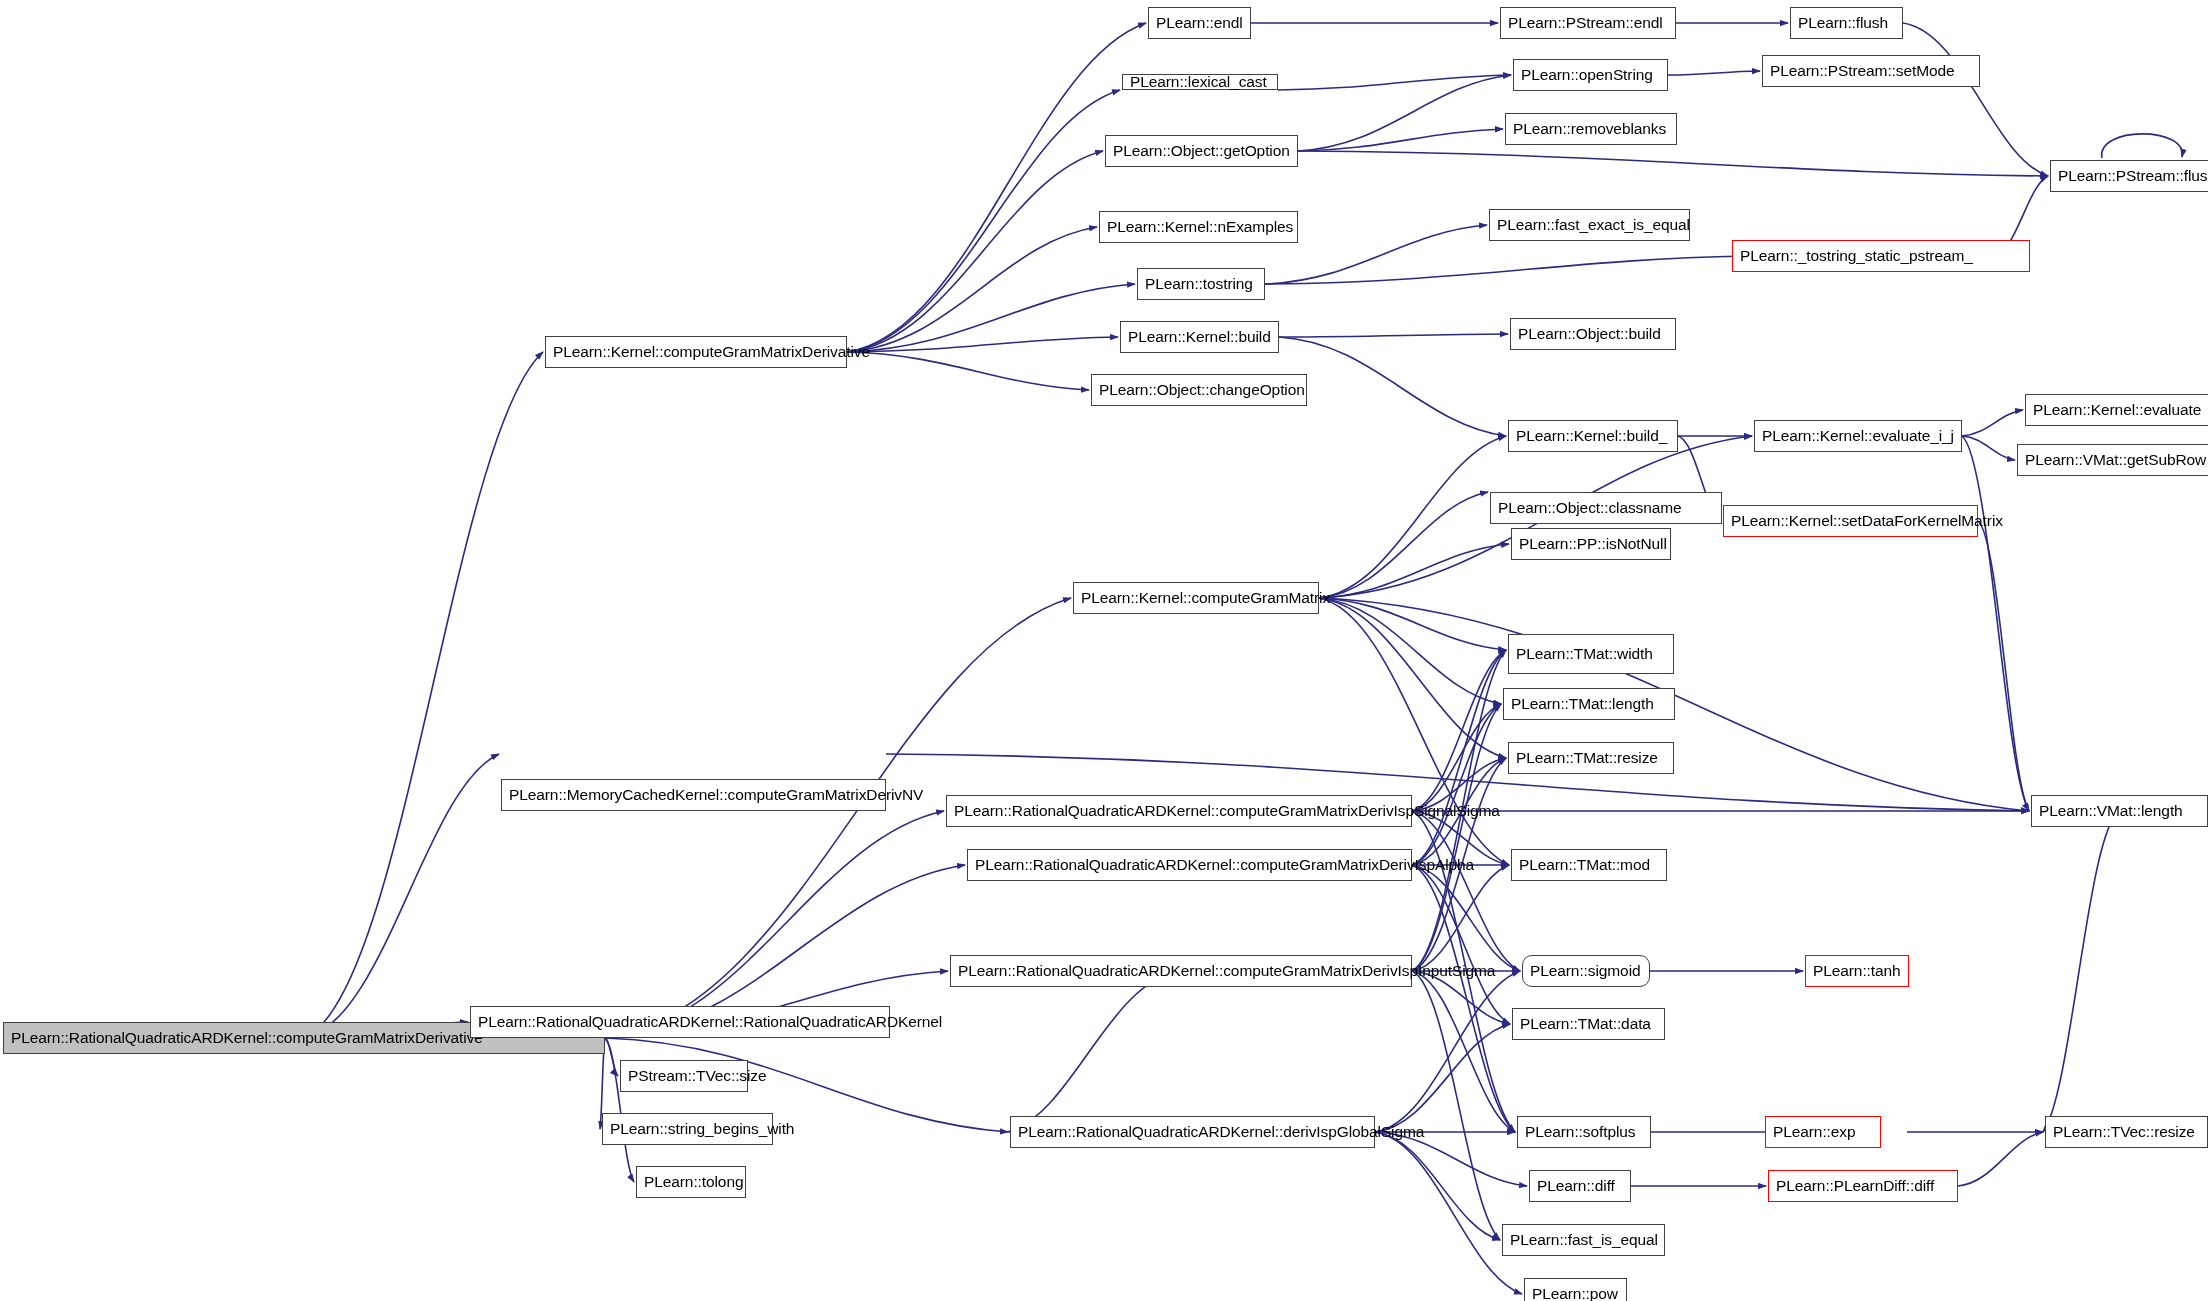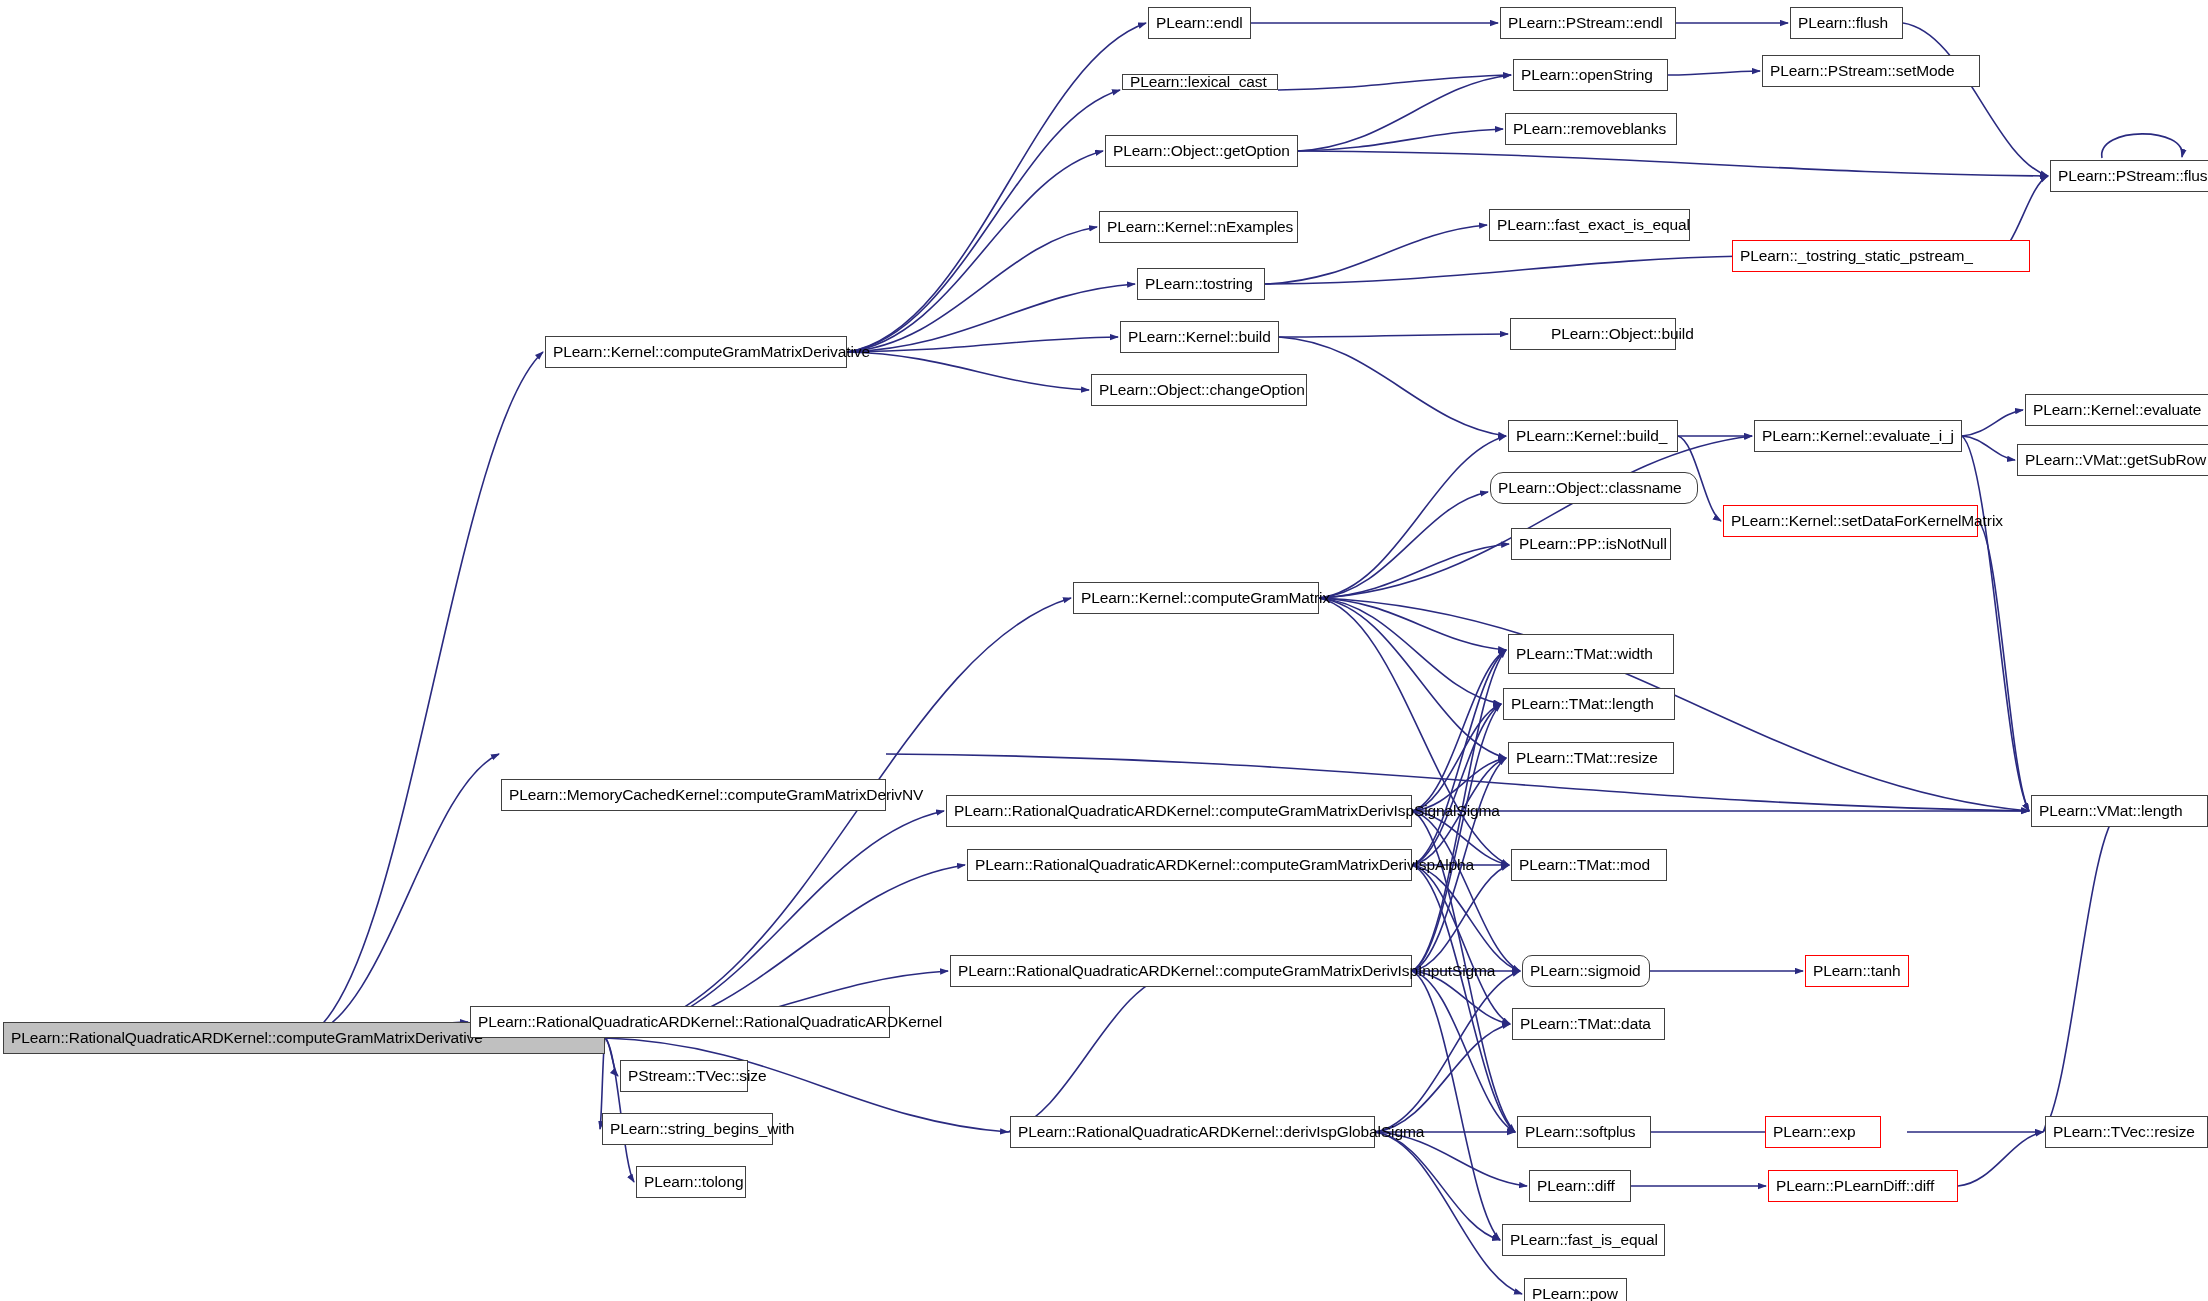--- a/index.html
+++ b/index.html
@@ -175,42 +175,42 @@
       </div>
       <div class="gnode" style="left: 1513px; top: 59px; width: 155px; height: 32px;">
         <span class="lbl">PLearn::openString</span>
       </div>
       <div class="gnode" style="left: 1505px; top: 113px; width: 172px; height: 32px;">
         <span class="lbl">PLearn::removeblanks</span>
       </div>
       <div class="gnode" style="left: 1489px; top: 209px; width: 201px; height: 32px;">
         <span class="lbl">PLearn::fast_exact_is_equal</span>
       </div>
-      <div class="gnode" style="left: 1510px; top: 318px; width: 166px; height: 32px; padding-left: 33px;">
+      <div class="gnode" style="left: 1510px; top: 318px; width: 166px; height: 32px;">
         <span class="lbl">PLearn::Object::build</span>
       </div>
       <div class="gnode" style="left: 1790px; top: 7px; width: 113px; height: 32px;">
         <span class="lbl">PLearn::flush</span>
       </div>
       <div class="gnode" style="left: 1762px; top: 55px; width: 218px; height: 32px;">
         <span class="lbl">PLearn::PStream::setMode</span>
       </div>
       <div class="gnode" style="left: 2050px; top: 160px; width: 184px; height: 32px;">
         <span class="lbl">PLearn::PStream::flush</span>
       </div>
       <div class="gnode missing" style="left: 1732px; top: 240px; width: 298px; height: 32px;">
         <span class="lbl">PLearn::_tostring_static_pstream_</span>
       </div>
       <div class="gnode" style="left: 1073px; top: 582px; width: 246px; height: 32px;">
         <span class="lbl">PLearn::Kernel::computeGramMatrix</span>
       </div>
       <div class="gnode" style="left: 1508px; top: 420px; width: 170px; height: 32px;">
         <span class="lbl">PLearn::Kernel::build_</span>
       </div>
-      <div class="gnode" style="left: 1490px; top: 472px; width: 208px; height: 32px; border-radius: 13px;">
+      <div class="gnode" style="left: 1490px; top: 492px; width: 232px; height: 32px;">
         <span class="lbl">PLearn::Object::classname</span>
       </div>
       <div class="gnode" style="left: 1511px; top: 528px; width: 160px; height: 32px;">
         <span class="lbl">PLearn::PP::isNotNull</span>
       </div>
       <div class="gnode" style="left: 1754px; top: 420px; width: 208px; height: 32px;">
         <span class="lbl">PLearn::Kernel::evaluate_i_j</span>
       </div>
       <div class="gnode" style="left: 2025px; top: 394px; width: 185px; height: 32px;">
         <span class="lbl">PLearn::Kernel::evaluate</span>

